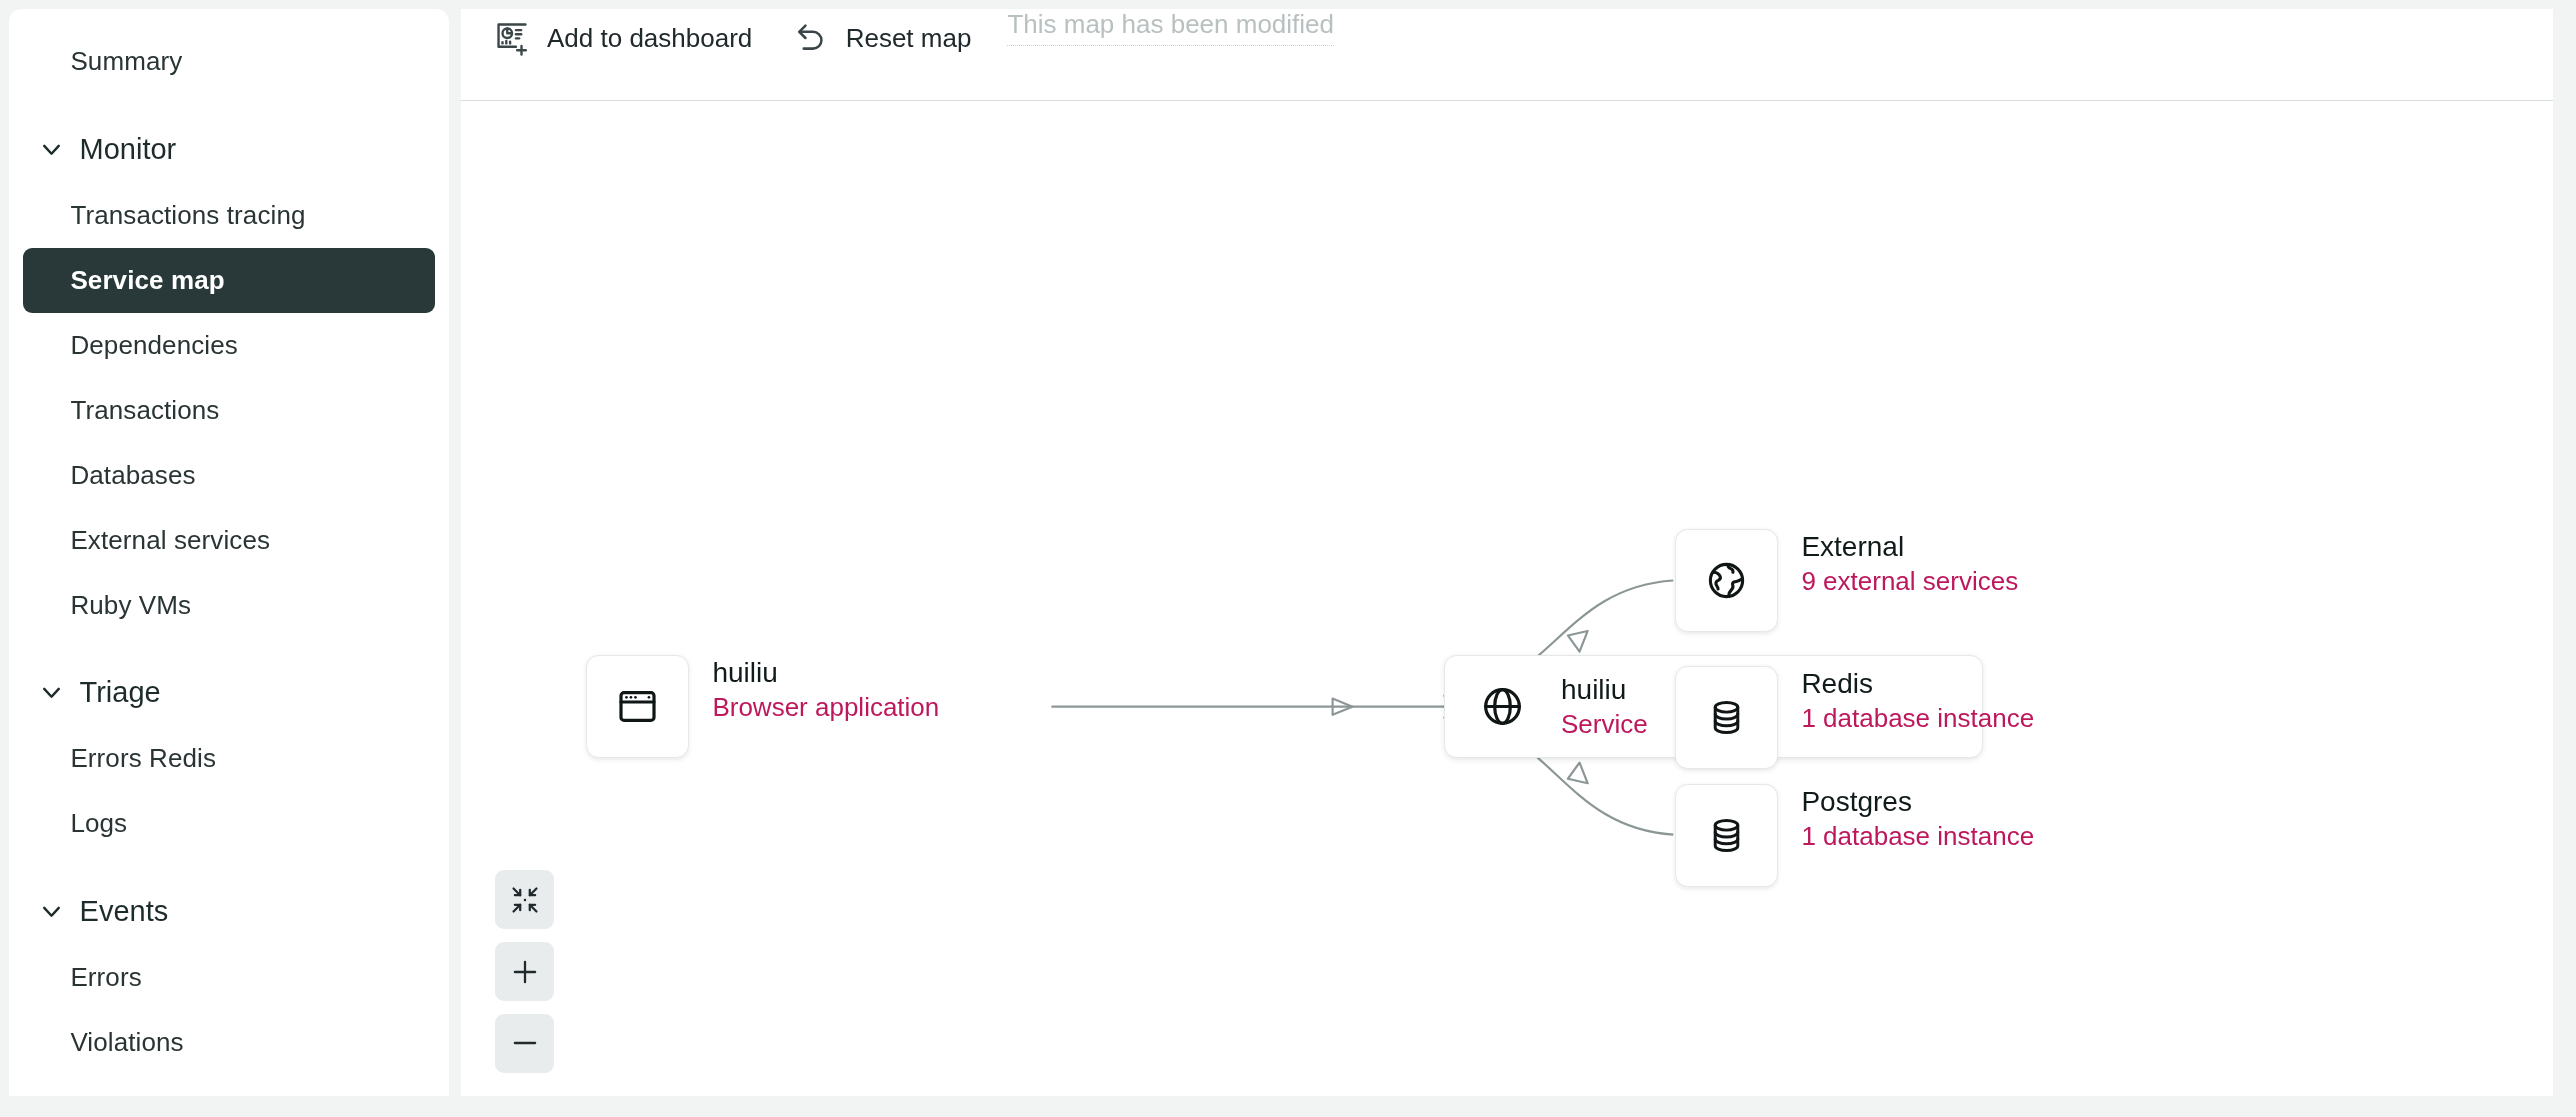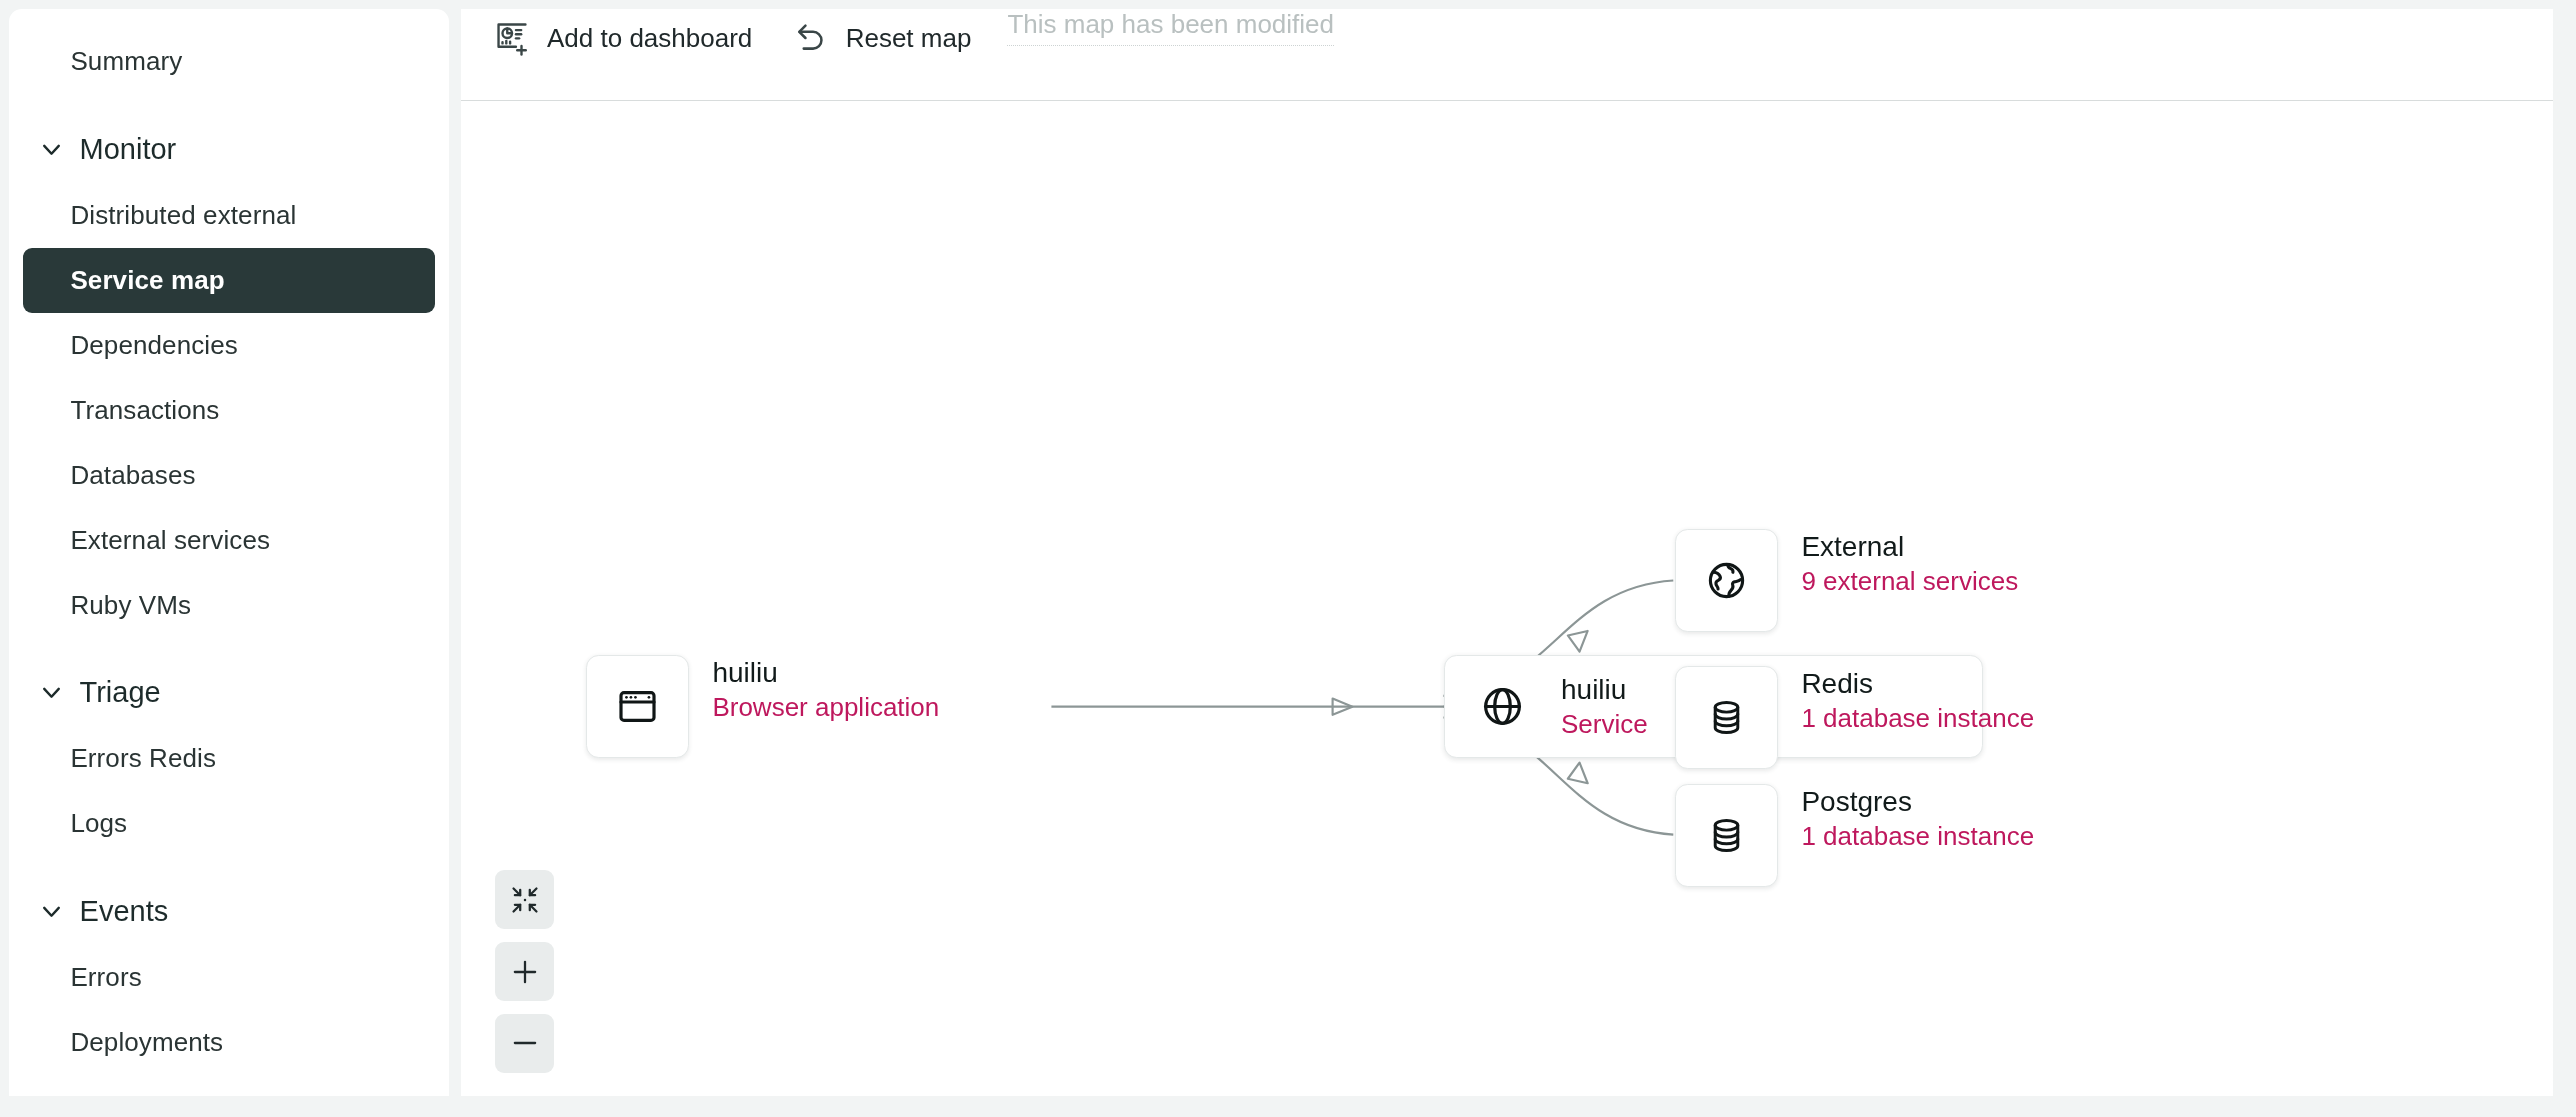--- a/index.html
+++ b/index.html
@@ -241,21 +241,21 @@
     <div class="nav-section">
       <span class="chev">
         <svg width="29" height="29" viewBox="0 0 24 24" fill="none" stroke="#1d2b2b" stroke-width="2" stroke-linecap="round" stroke-linejoin="round">
             <polyline points="6 9 12 15.5 18 9"></polyline>
           </svg>
       </span>
       <span>Monitor</span>
     </div>
 
     <div class="nav-item">
-      <span>Distributed external</span>
+      <span>Transactions tracing</span>
     </div>
 
     <div class="nav-item active">
       <span>Service map</span>
     </div>
 
     <div class="nav-item">
       <span>Dependencies</span>
     </div>
 
@@ -298,20 +298,23 @@
             <polyline points="6 9 12 15.5 18 9"></polyline>
           </svg>
       </span>
       <span>Events</span>
     </div>
 
     <div class="nav-item">
       <span>Errors</span>
     </div>
 
+    <div class="nav-item">
+      <span>Violations</span>
+    </div>
 
     <div class="nav-item">
       <span>Deployments</span>
     </div>
 
   </nav>
 
   <section class="main">
 
     <div class="toolbar">

